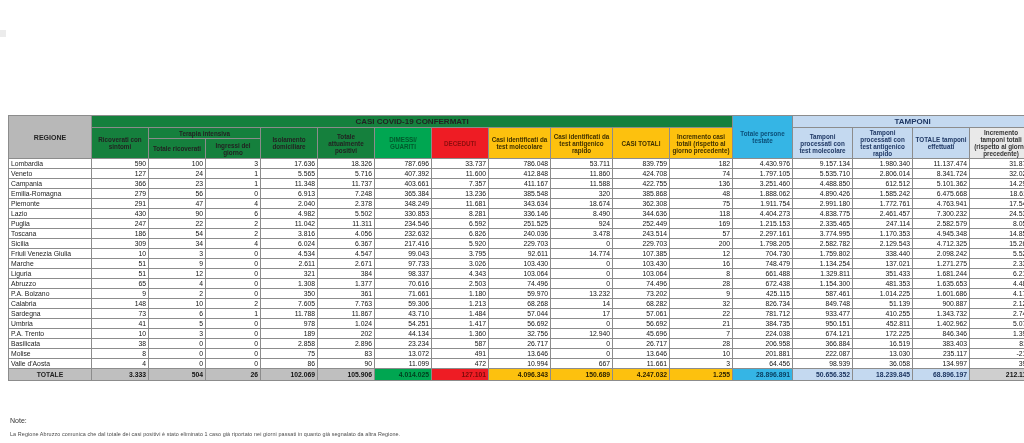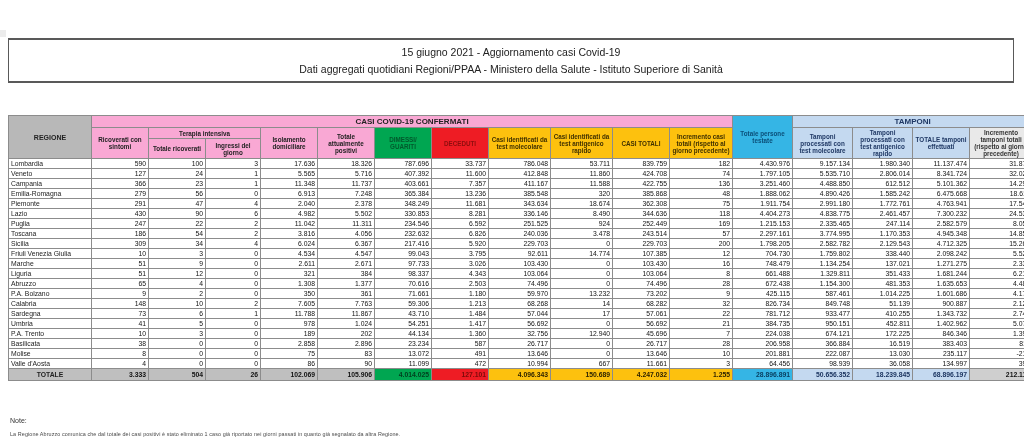--- a/index.html
+++ b/index.html
@@ -6,21 +6,21 @@
     font-family:"Liberation Sans","DejaVu Sans",sans-serif;-webkit-font-smoothing:antialiased;}
   .page{position:relative;width:1024px;height:443px;background:#ffffff;}
   .artifact{position:absolute;left:0;top:30px;width:6px;height:7px;background:#ececec;}
   .title-box{position:absolute;left:8px;top:38px;width:1004px;height:41px;
     border:1px solid #595959;border-top:2px solid #595959;border-bottom:2px solid #595959;
     display:flex;flex-direction:column;justify-content:center;align-items:center;gap:6px;}
   .title-line{font-size:10.5px;color:#222;line-height:11px;}
   table{position:absolute;left:8px;top:115px;width:1008px;border-collapse:collapse;table-layout:fixed;}
   th,td{border:1px solid #8c8c8c;overflow:hidden;white-space:nowrap;}
   thead th{font-weight:bold;font-size:6.3px;line-height:7px;text-align:center;
-    background:#f9a8d4;color:#222;padding:1px 1px;white-space:normal;}
+    background:#15803d;color:#222;padding:1px 1px;white-space:normal;}
   th.h-band{font-size:8px;line-height:9px;}
   th.h-region{background:#b8b8b8;font-size:7px;}
   th.c-green{background:#00a651;color:#00592c;}
   th.c-red{background:#ee1c24;color:#8d0d0d;}
   th.c-yellow{background:#fdc10e;color:#3f3000;}
   th.c-blue{background:#35b5e5;color:#0b4f79;}
   th.c-lblue{background:#c4d9f0;color:#1f3864;}
   th.c-lgrey{background:#e9e9e9;color:#333;}
   tbody td{font-size:6.8px;line-height:9px;height:9px;text-align:right;padding:0 2px;color:#111;background:#fff;}
   tbody td.region{text-align:left;color:#222;}
@@ -35,24 +35,20 @@
   .notes{position:absolute;left:10px;top:417px;width:1000px;}
   .notes-label{font-size:7px;color:#333;margin-bottom:7px;}
   .notes-text{font-size:5.4px;color:#4a4a4a;letter-spacing:.1px;}
 </style>
 </head>
 <body>
 
 <div class="page">
   <div class="artifact"></div>
 
-  <div class="title-box">
-    <div class="title-line">15 giugno 2021 - Aggiornamento casi Covid-19</div>
-    <div class="title-line">Dati aggregati quotidiani Regioni/PPAA - Ministero della Salute - Istituto Superiore di Sanità</div>
-  </div>
 
   <table>
     <colgroup id="cols">
         <col style="width: 83px;">
         <col style="width: 57px;">
         <col style="width: 57px;">
         <col style="width: 55px;">
         <col style="width: 57px;">
         <col style="width: 57px;">
         <col style="width: 57px;">

